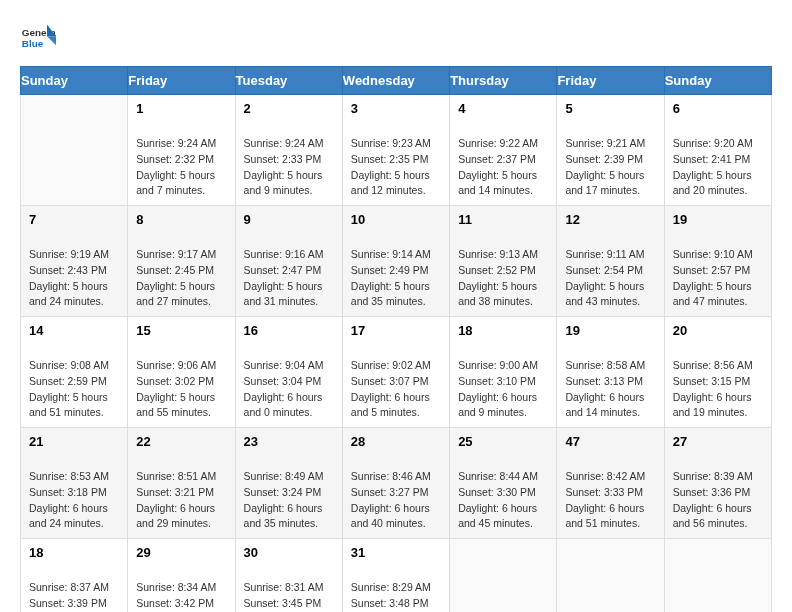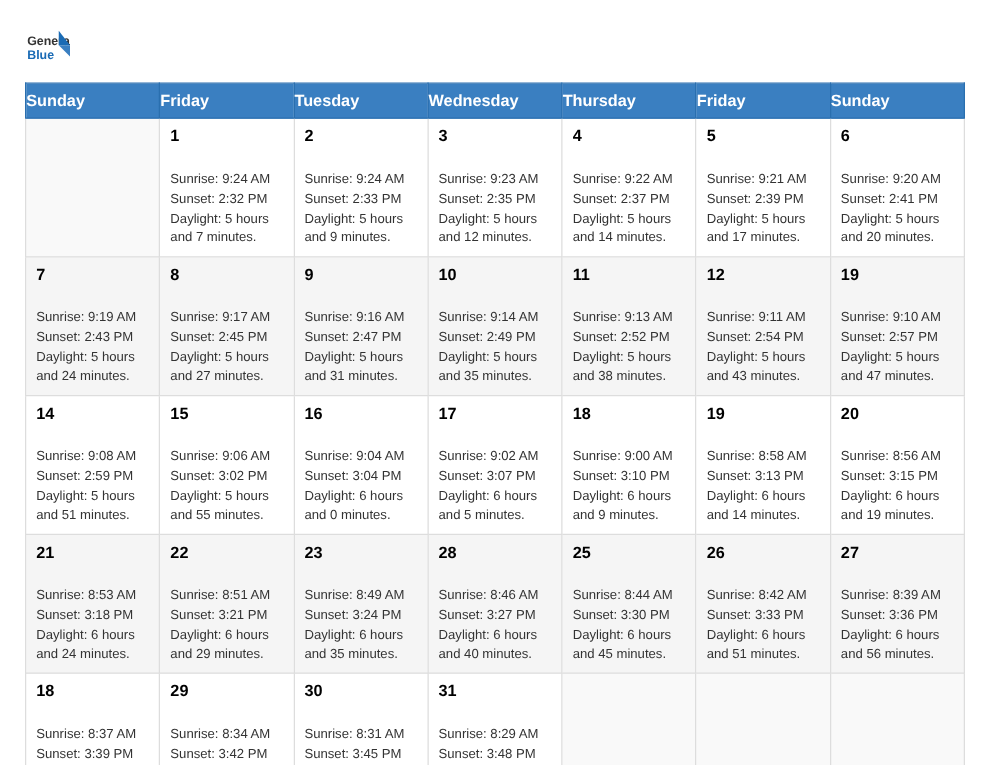--- a/index.html
+++ b/index.html
@@ -220,21 +220,21 @@
         </td>
         <td>
           <span class="day-number">28</span>
           <div class="day-info">Sunrise: 8:46 AM<br>Sunset: 3:27 PM<br>Daylight: 6 hours and 40 minutes.</div>
         </td>
         <td>
           <span class="day-number">25</span>
           <div class="day-info">Sunrise: 8:44 AM<br>Sunset: 3:30 PM<br>Daylight: 6 hours and 45 minutes.</div>
         </td>
         <td>
-          <span class="day-number">26</span>
+          <span class="day-number">47</span>
           <div class="day-info">Sunrise: 8:42 AM<br>Sunset: 3:33 PM<br>Daylight: 6 hours and 51 minutes.</div>
         </td>
         <td>
           <span class="day-number">27</span>
           <div class="day-info">Sunrise: 8:39 AM<br>Sunset: 3:36 PM<br>Daylight: 6 hours and 56 minutes.</div>
         </td>
       </tr>
       <tr>
         <td>
           <span class="day-number">18</span>

